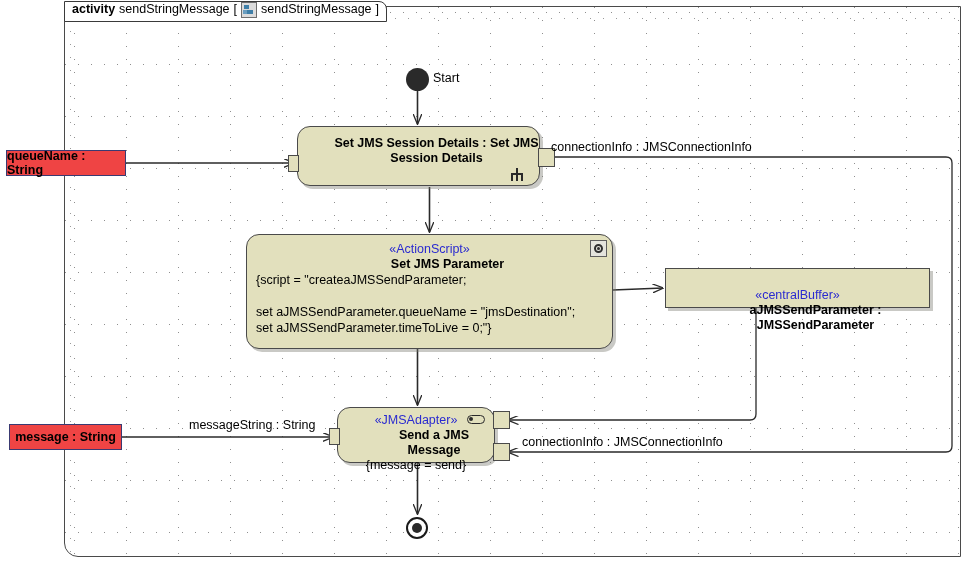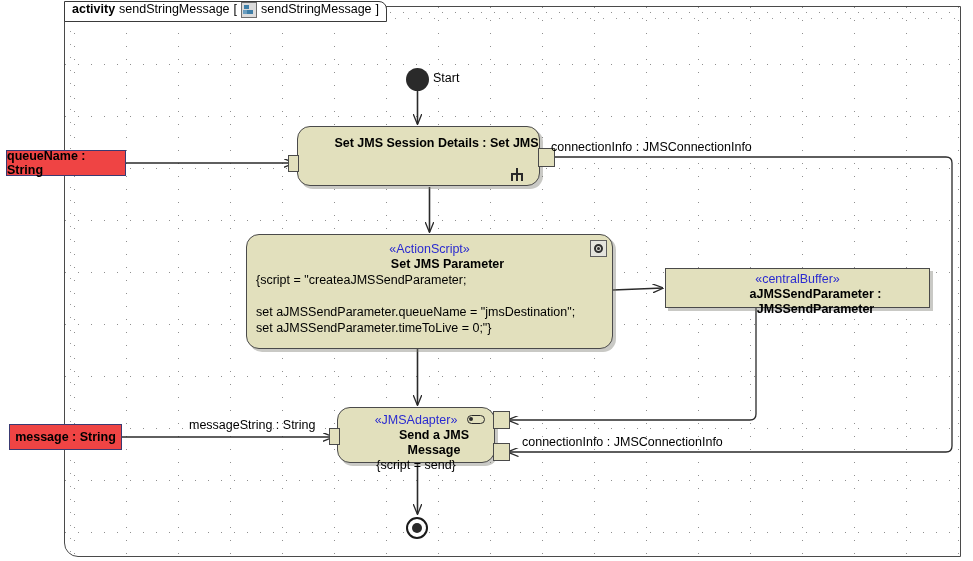--- a/index.html
+++ b/index.html
@@ -187,21 +187,21 @@
     box-sizing: border-box;
   }
   .corner-btn .dot {
     position: absolute; left: 6px; top: 6px;
     width: 3px; height: 3px; background: #2f2f2f; border-radius: 50%;
   }
 
   
   #node-buffer {
     left: 665px; top: 268px; width: 265px; height: 40px;
-    padding-top: 3px;
+    padding-top: 19px;
   }
 
   
   #node-adapter {
     left: 337px; top: 407px; width: 158px; height: 56px;
     padding-top: 5px;
   }
   .pill-icon {
     position: absolute;
     right: 9px; top: 7px;
@@ -382,20 +382,21 @@
 
   <div class="param-box" id="param-queue">
     <span>queueName : String</span>
   </div>
   <div class="param-box" id="param-message">
     <span>message : String</span>
   </div>
 
   <div class="node round" id="node-session">
     <div class="nm">Set JMS Session Details : Set JMS</div>
+    <div class="nm">Session Details</div>
     <div class="rake">
       <div class="stem"></div>
         <div class="bar"></div>
         <div class="p1"></div>
         <div class="p2"></div>
     </div>
   </div>
 
   <div class="pin" style="left:288px; top:155px; width:11px; height:17px;"></div>
   <div class="pin" style="left:538px; top:148px; width:17px; height:19px;"></div>
@@ -414,21 +415,21 @@
   </div>
 
   <div class="node" id="node-buffer">
     <div class="stereo">«centralBuffer»</div>
     <div class="nm">aJMSSendParameter : JMSSendParameter</div>
   </div>
 
   <div class="node round" id="node-adapter">
     <div class="stereo">«JMSAdapter»</div>
     <div class="nm">Send a JMS Message</div>
-    <div class="centerline">{script = send}</div>
+    <div class="centerline">{message = send}</div>
     <div class="pill-icon"></div>
   </div>
 
   <div class="pin" style="left:329px; top:428px; width:11px; height:17px;"></div>
   <div class="pin" style="left:493px; top:411px; width:17px; height:18px;"></div>
   <div class="pin" style="left:493px; top:443px; width:17px; height:18px;"></div>
 
   <div class="edge-label" id="lbl-conn-top">connectionInfo : JMSConnectionInfo</div>
   <div class="edge-label" id="lbl-conn-bot">connectionInfo : JMSConnectionInfo</div>
   <div class="edge-label" id="lbl-msgstring">messageString : String</div>

